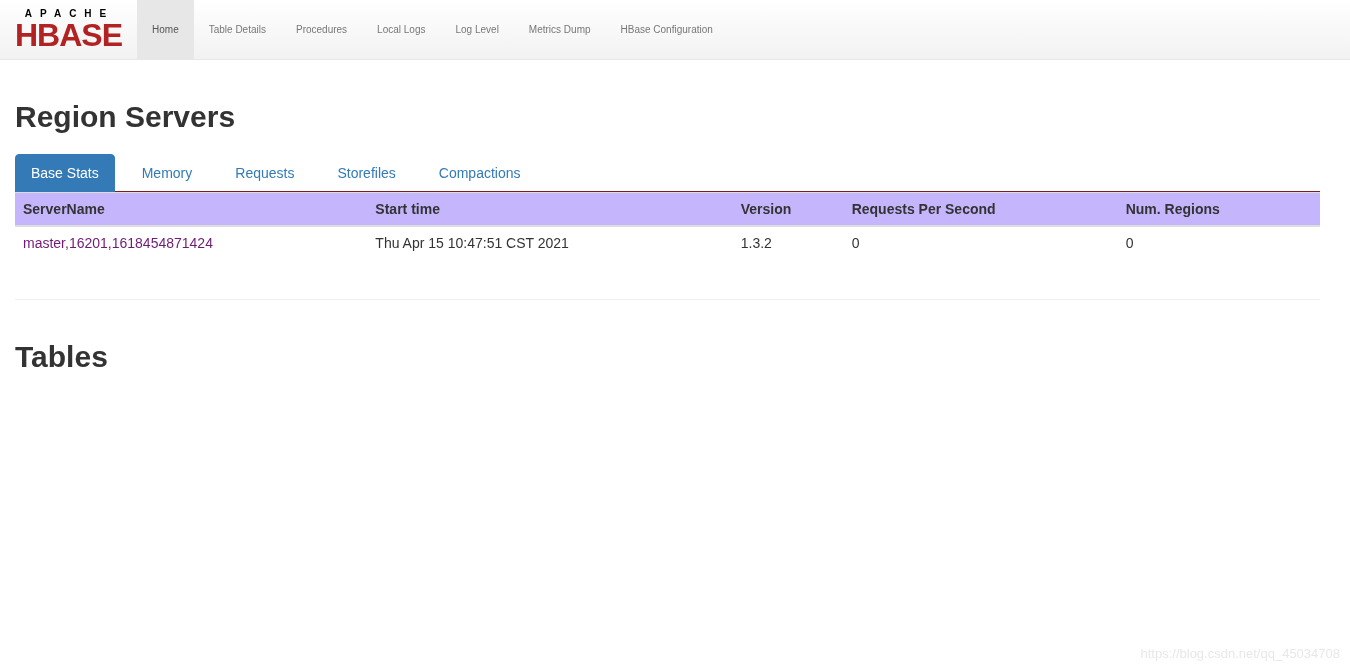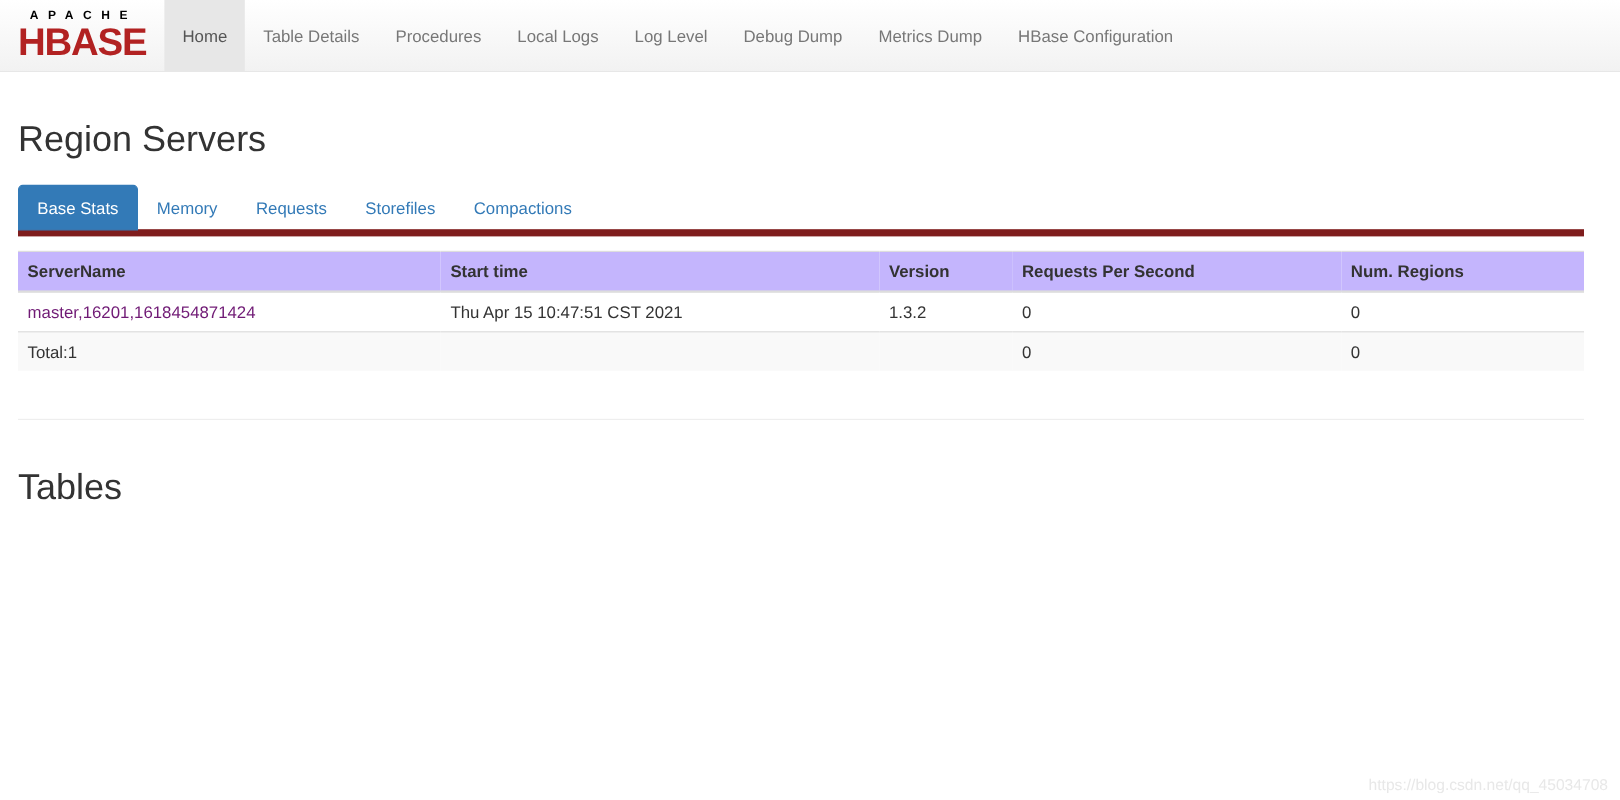--- a/index.html
+++ b/index.html
@@ -47,21 +47,21 @@
     align-items: stretch;
     height: 60px;
   }
   .nav-item {
     display: flex;
     align-items: center;
     padding: 0 15px;
     color: #777;
     text-decoration: none;
     cursor: pointer;
-    font-size: 14px;
+    font-size: 10px;
   }
   .nav-item.active {
     background: #e7e7e7;
     color: #555;
   }
   .container {
     padding: 0 15px;
     max-width: 1335px;
   }
   .page-header {
@@ -81,30 +81,31 @@
     font-weight: 400;
   }
   section {
     margin-top: 40px;
     padding-bottom: 20px;
     border-bottom: 1px solid #eee;
   }
   section.noborder { border-bottom: none; padding-bottom: 0;}
   section h2 {
     font-size: 30px;
-    font-weight: 400;
+    font-weight: 700;
     margin: 0 0 20px 0;
     color: #333;
   }
   .nav-tabs {
     display: flex;
-    border-bottom: 6px solid #7f1d1d;
-    margin-bottom: 12px;
+    border-bottom: 1px solid #7f1d1d;
+    margin-bottom: 0;
     padding: 0;
     list-style: none;
+    gap: 11px;
   }
   .nav-tabs .tab {
     padding: 10px 15px;
     color: #337ab7;
     cursor: pointer;
     border: 1px solid transparent;
     border-radius: 4px 4px 0 0;
     margin-bottom: -1px;
     font-size: 14px;
   }
@@ -163,21 +164,20 @@
       <div class="logo-top">APACHE</div>
       <div class="logo-bottom"><span class="logo-h">H</span><span class="logo-base">BASE</span></div>
     </div>
   </a>
   <div class="nav-items">
     <a class="nav-item active">Home</a>
     <a class="nav-item">Table Details</a>
     <a class="nav-item">Procedures</a>
     <a class="nav-item">Local Logs</a>
     <a class="nav-item">Log Level</a>
-    <a class="nav-item">Debug Dump</a>
     <a class="nav-item">Metrics Dump</a>
     <a class="nav-item">HBase Configuration</a>
   </div>
 </div>
 
 <div class="container">
 
 
   <section>
     <h2>Region Servers</h2>
@@ -201,27 +201,20 @@
         </tr>
       </thead>
       <tbody>
         <tr>
           <td><a class="link">master,16201,1618454871424</a></td>
           <td>Thu Apr 15 10:47:51 CST 2021</td>
           <td>1.3.2</td>
           <td>0</td>
           <td>0</td>
         </tr>
-        <tr>
-          <td>Total:1</td>
-          <td></td>
-          <td></td>
-          <td>0</td>
-          <td>0</td>
-        </tr>
       </tbody>
     </table>
   </section>
 
 
   <section class="noborder">
     <h2>Tables</h2>
   </section>
 
 </div>

